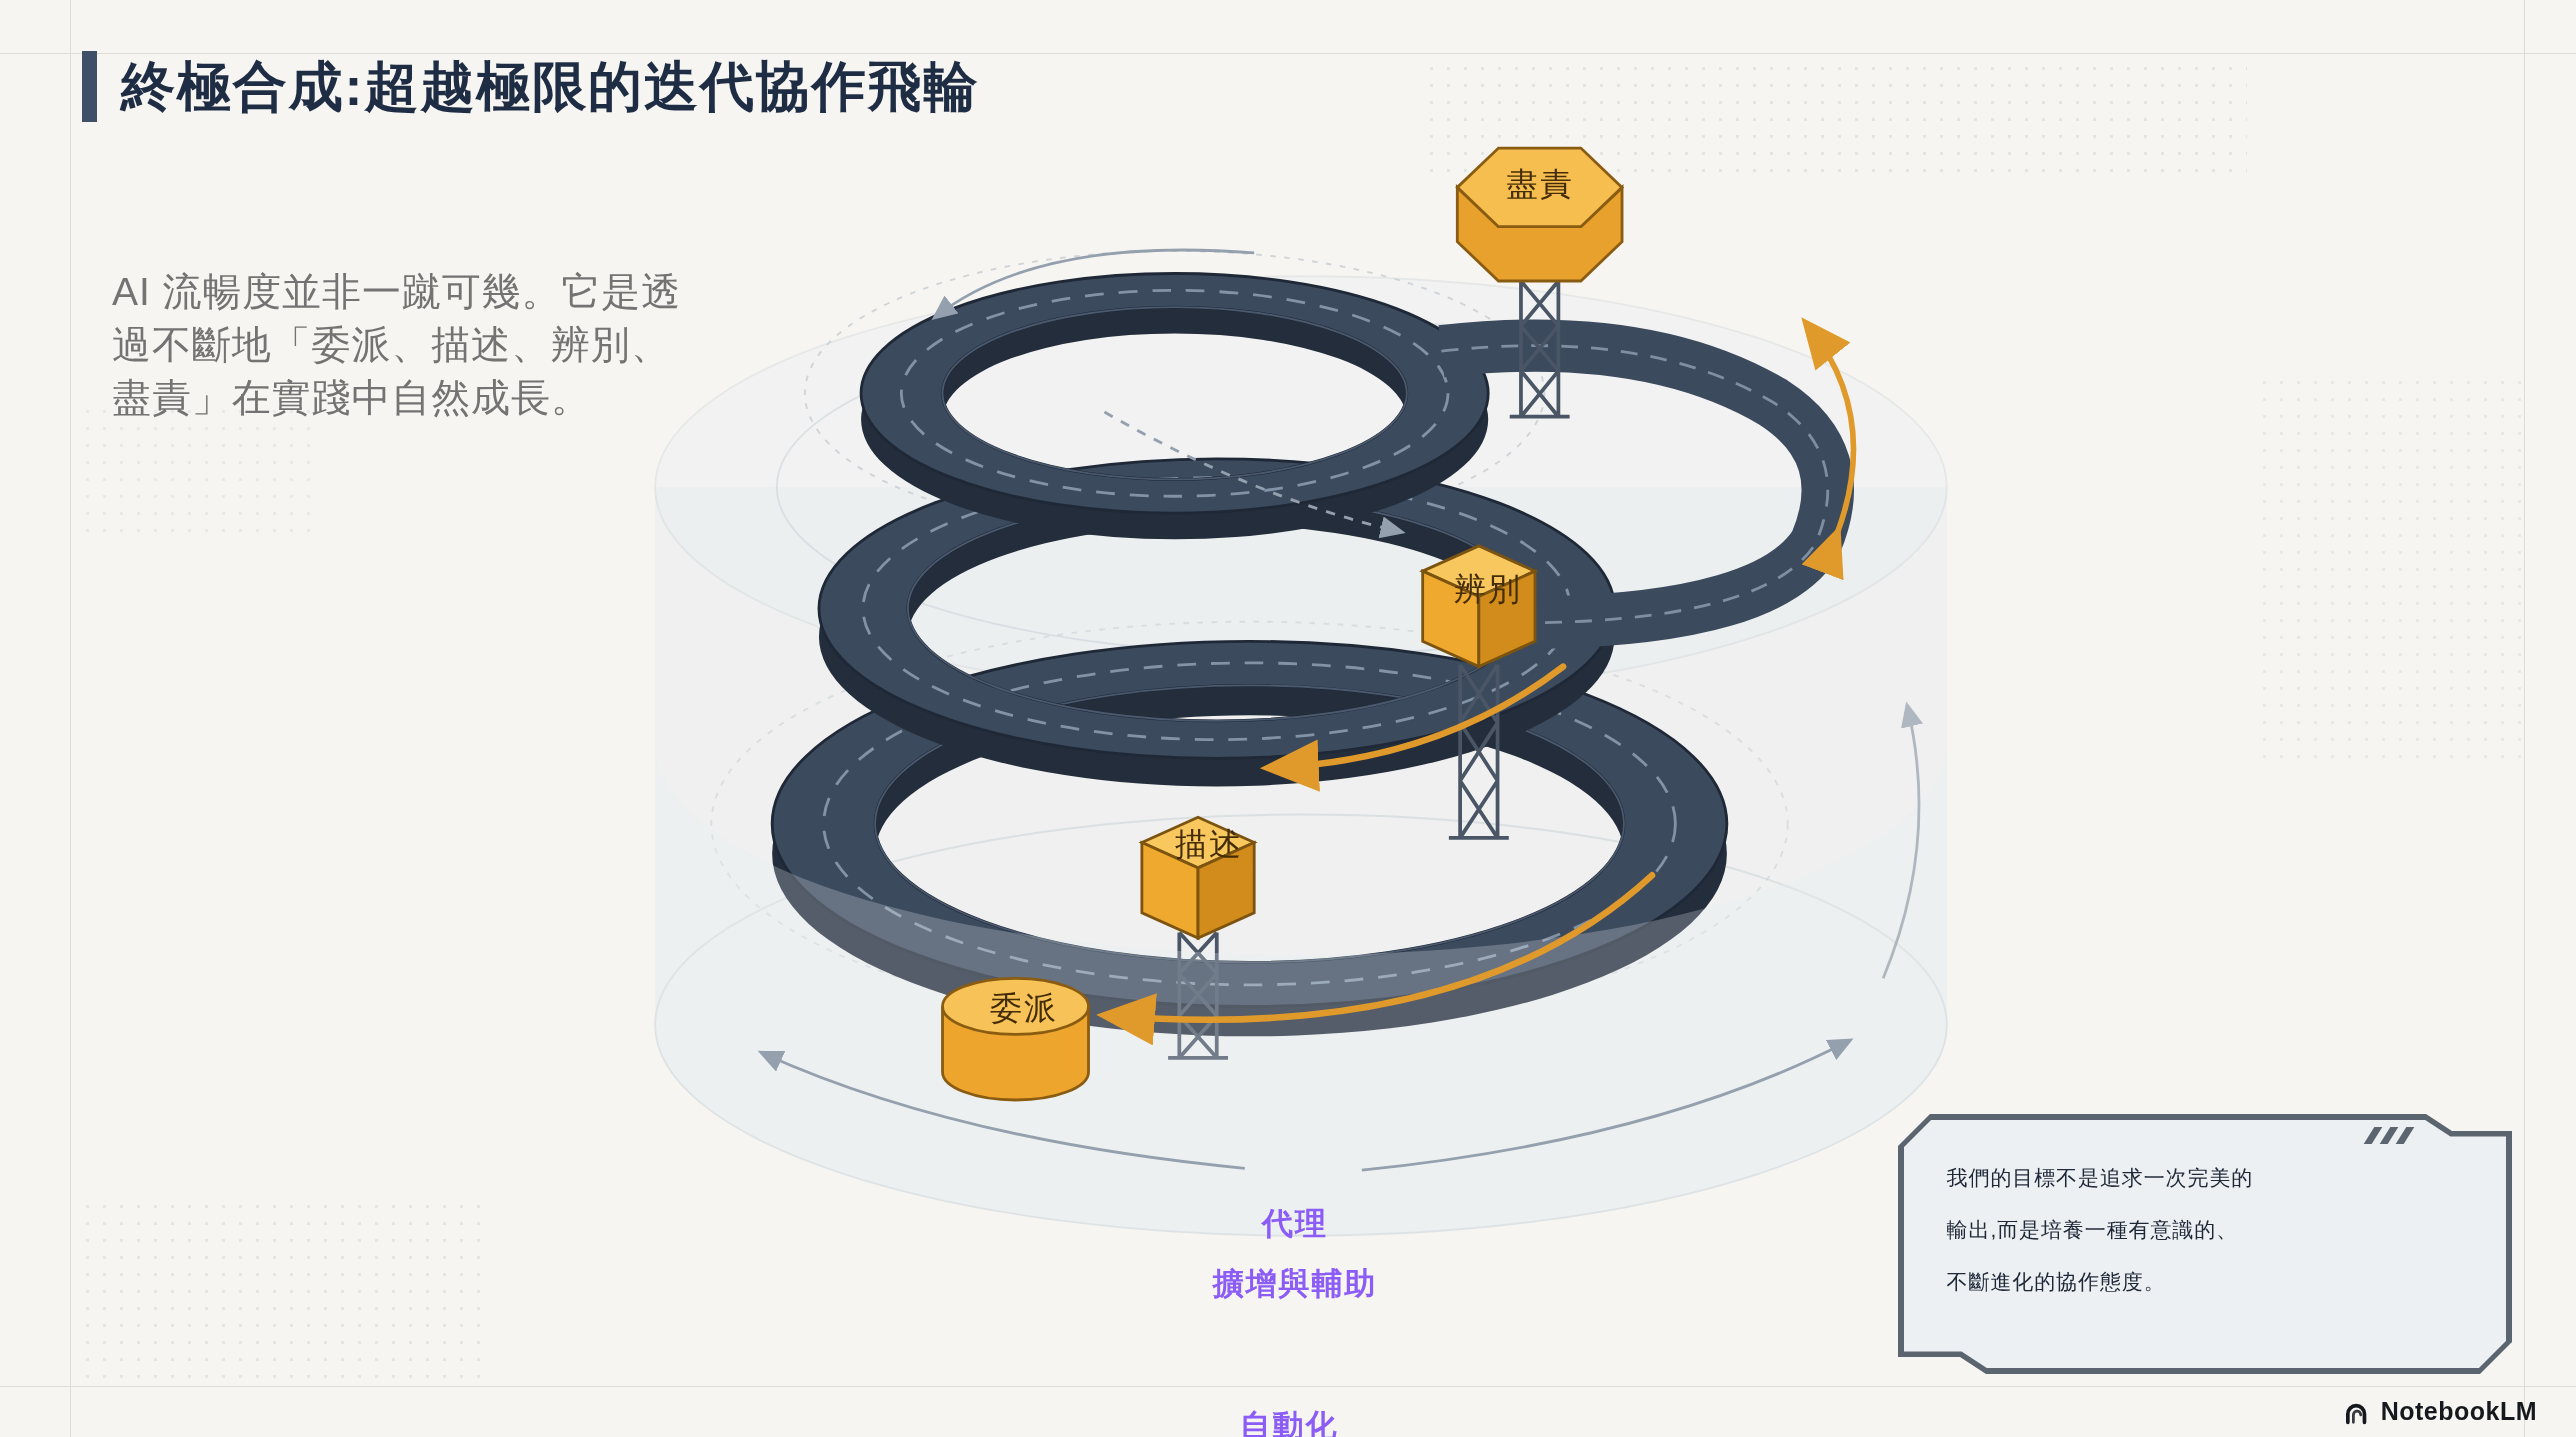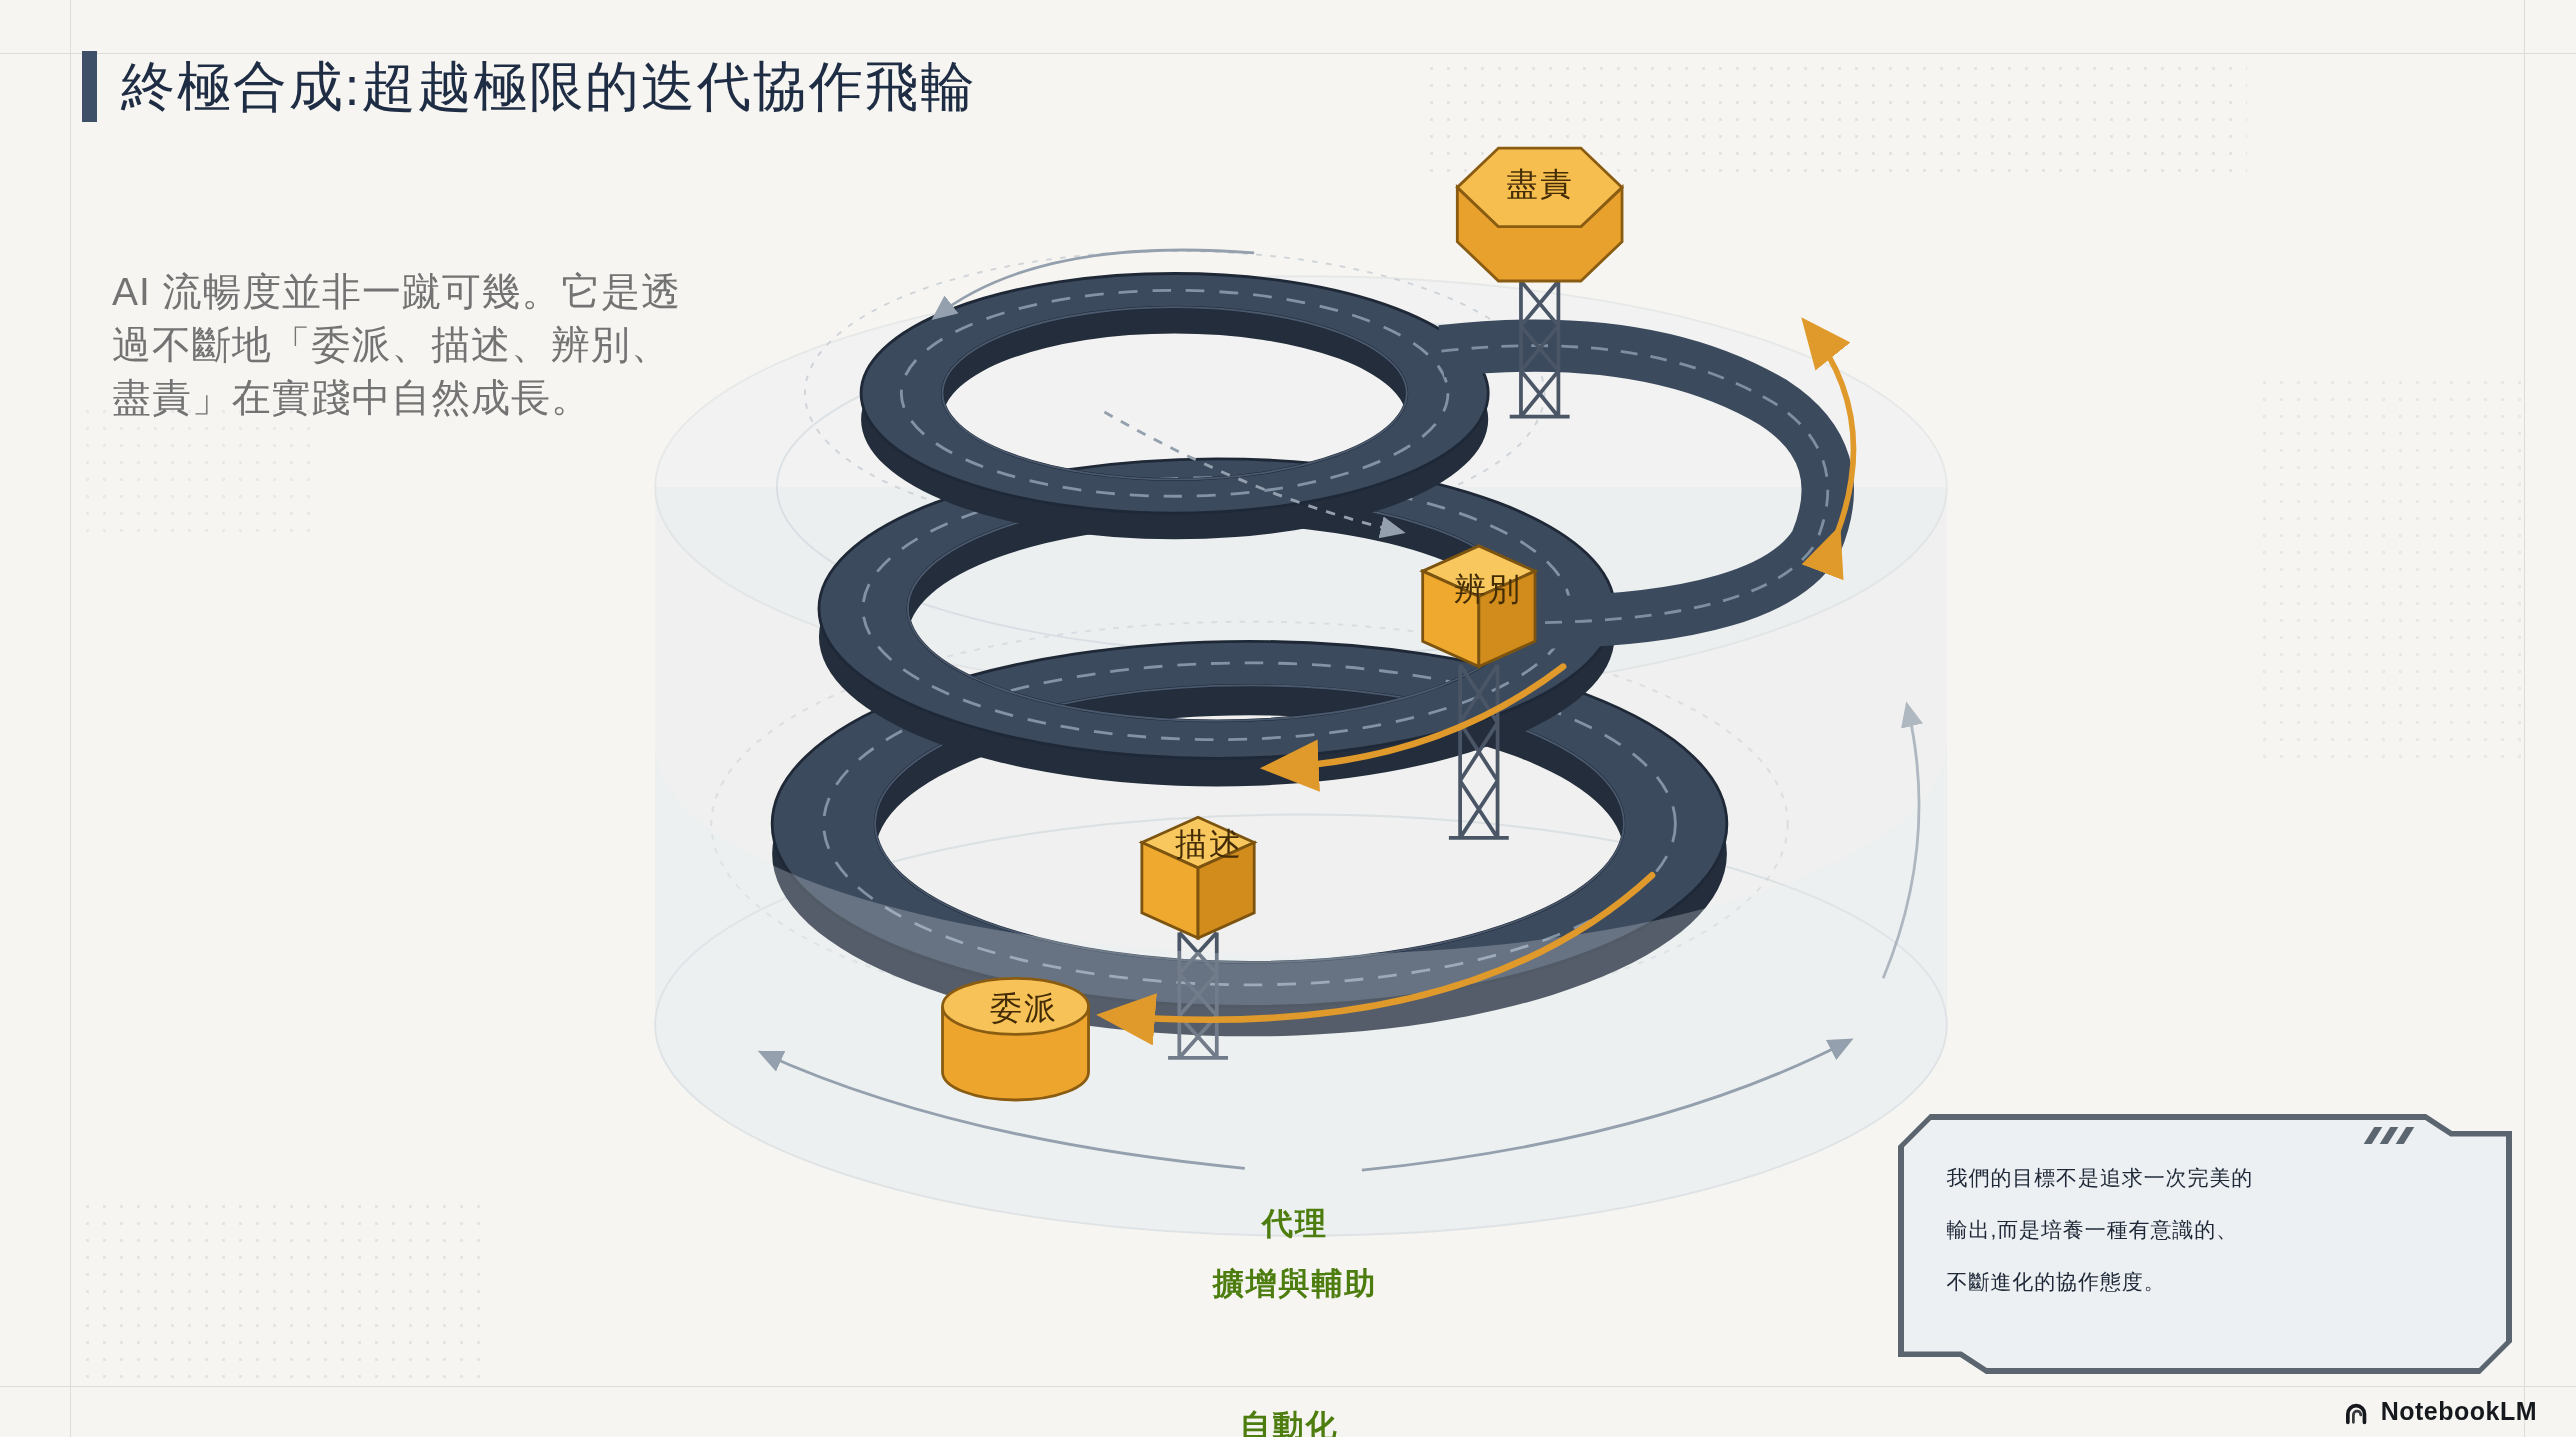--- a/index.html
+++ b/index.html
@@ -18,37 +18,37 @@
   
   .dots{
     position:absolute;
     background-image:radial-gradient(#c7cdd4 1.9px, transparent 1.9px);
     background-size:17px 17px;
   }
   
   .title-block{position:absolute;left:82px;top:51px;display:flex;align-items:flex-start;}
   .title-bar{width:15px;height:71px;background:#3e4f68;margin-right:24px;flex:none;}
   h1.page-title{
-    margin:0;font-size:54px;line-height:71px;font-weight:400;
+    margin:0;font-size:54px;line-height:71px;font-weight:700;
     letter-spacing:1.9px;color:#1e2c44;white-space:nowrap;
   }
   
   .intro{position:absolute;left:112px;top:265px;font-size:39px;line-height:53px;
     font-weight:400;color:#737373;letter-spacing:0.9px;}
   
   svg.flywheel{position:absolute;left:599px;top:131px;width:1404px;height:1133px;}
   
   .node-label{
     position:absolute;transform:translate(-50%,-50%);
     font-size:32px;font-weight:400;color:#432c06;letter-spacing:1.9px;white-space:nowrap;
   }
   
   .layer-label{
     position:absolute;transform:translate(-50%,-50%);
-    font-size:31px;font-weight:600;color:#4d7c0f;letter-spacing:1.9px;white-space:nowrap;
+    font-size:31px;font-weight:600;color:#8b5cf6;letter-spacing:1.9px;white-space:nowrap;
   }
   
   .callout{
     position:absolute;left:1898px;top:1114px;width:614px;height:260px;
     background:#5b6570;
     clip-path:polygon(32px 0, calc(100% - 86px) 0, calc(100% - 60px) 17px, 100% 17px,
       100% calc(100% - 32px), calc(100% - 32px) 100%, 88px 100%, 62px calc(100% - 17px),
       0 calc(100% - 17px), 0 32px);
   }
   .callout-inner{

